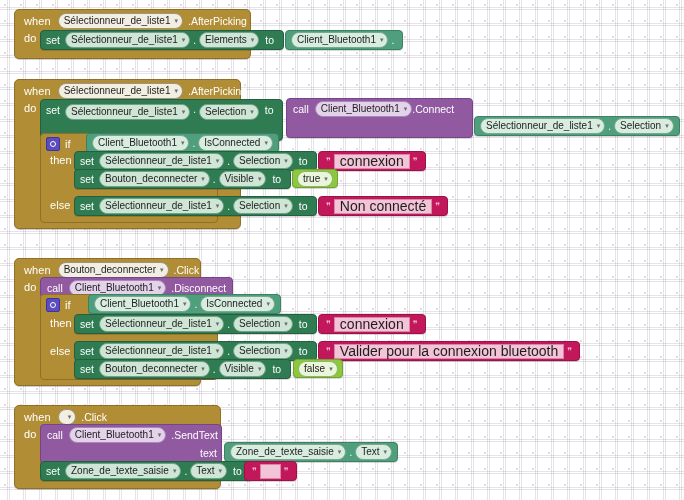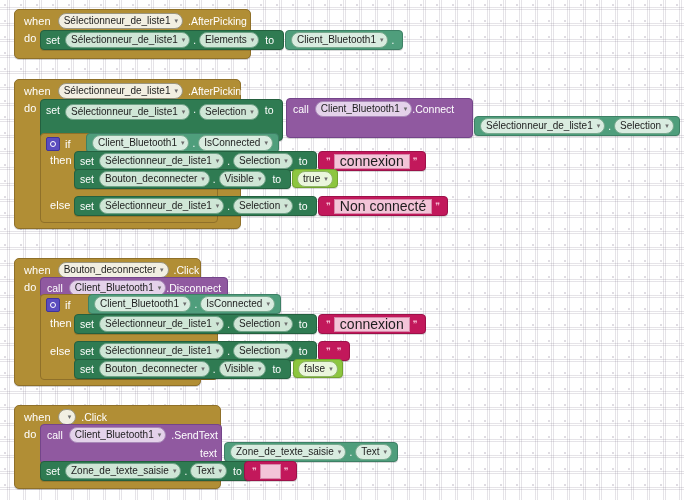--- a/index.html
+++ b/index.html
@@ -296,21 +296,21 @@
     </div>
   </div>
 
   <div class="call" style="left:40px;top:277px;height:19px;">
     <div class="call-row" style="height:19px;">
       <span class="lbl">call</span>
       <span class="dd" style="margin-left:6px;">
         <span>Client_Bluetooth1</span>
           <span class="car">▾</span>
       </span>
-      <span class="kw-sm" style="">.Disconnect</span>
+      <span class="kw-sm" style="margin-left:5px;">.Disconnect</span>
     </div>
   </div>
 
   <div class="ctrl" style="left:40px;top:294px;width:176px;height:84px;"></div>
   <div class="row" style="position:absolute;left:46px;top:296px;height:17px;">
     <span class="mut">
         <i></i>
       </span>
     <span class="kw">if</span>
   </div>
@@ -353,20 +353,21 @@
     </span>
     <span class="sep">.</span>
     <span class="dd">
       <span>Selection</span>
         <span class="car">▾</span>
     </span>
     <span class="lbl" style="margin-left:6px;margin-right:4px;">to</span>
   </div>
   <div class="str" style="left:318px;top:341px;">
     <span class="q">❞</span>
+    <span class="txtf">Valider pour la connexion bluetooth</span>
     <span class="q">❞</span>
   </div>
   <div class="setter" style="left:74px;top:359px;">
     <span class="lbl">set</span>
     <span class="dd" style="margin-left:5px;">
       <span>Bouton_deconnecter</span>
         <span class="car">▾</span>
     </span>
     <span class="sep">.</span>
     <span class="dd">

